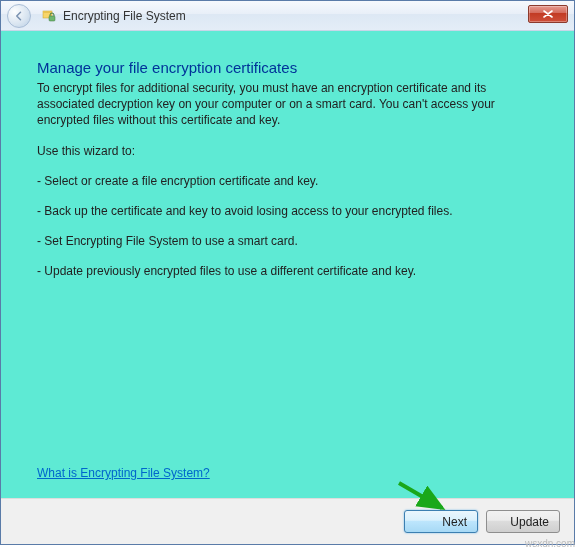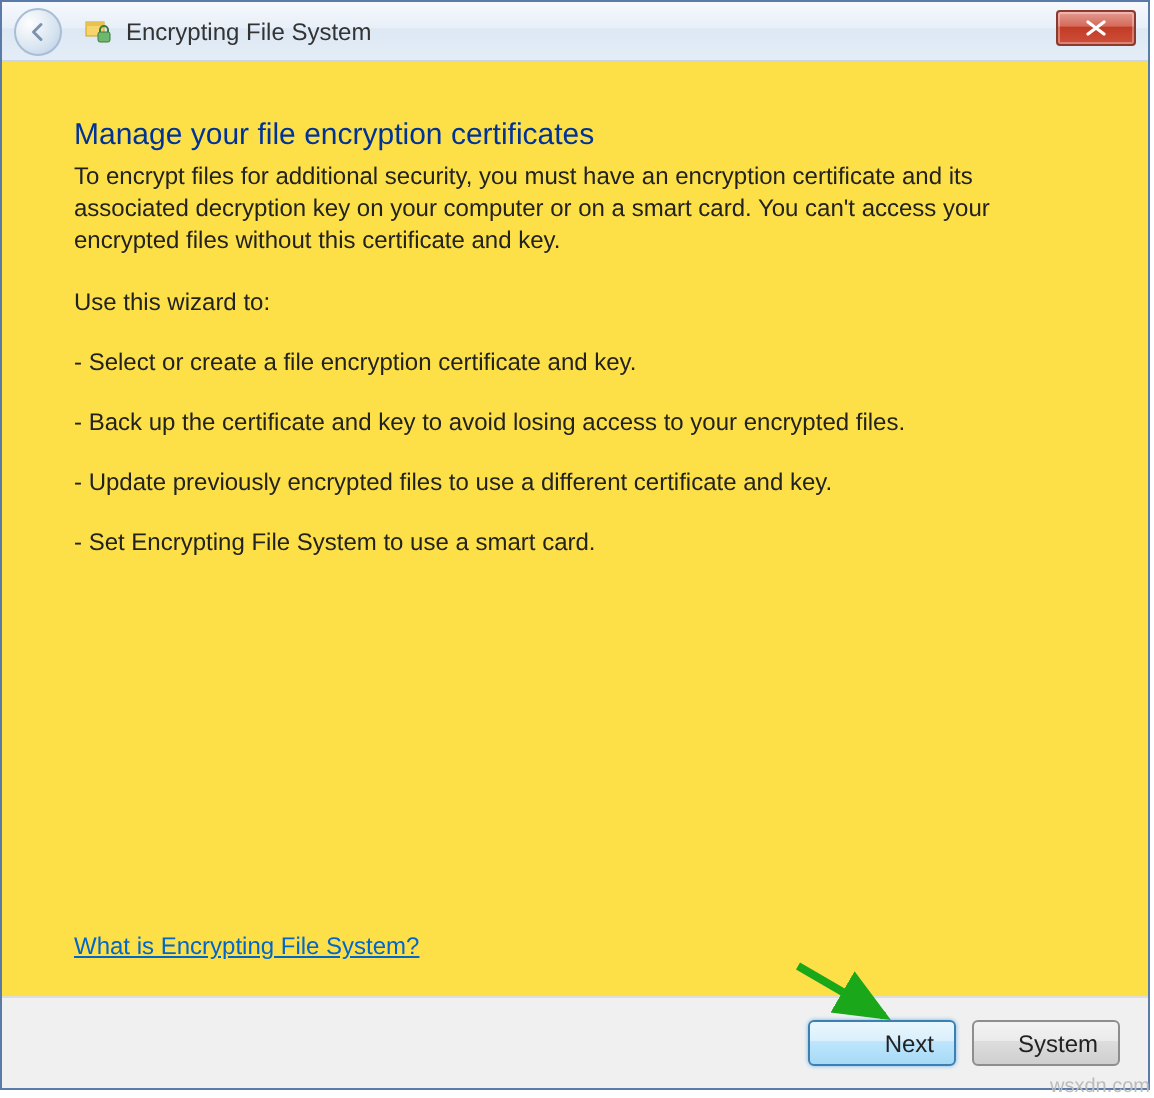--- a/index.html
+++ b/index.html
@@ -11,21 +11,21 @@
       background: #fff;
       width: 577px;
       height: 549px;
       overflow: hidden;
       position: relative;
     }
     .window {
       width: 575px;
       height: 545px;
       border: 1px solid #5a7ba8;
-      background: #fde047;
+      background: #5eead4;
       position: relative;
       display: flex;
       flex-direction: column;
     }
     .titlebar {
       height: 30px;
       background: linear-gradient(to bottom, #f6f9fd 0%, #e8eff8 45%, #dde8f4 46%, #e4edf7 100%);
       border-bottom: 1px solid #c8d6e8;
       display: flex;
       align-items: center;
@@ -178,29 +178,29 @@
       </svg>
     </div>
   </div>
 
   <div class="content-area">
     <h1 class="heading">Manage your file encryption certificates</h1>
     <p class="para">To encrypt files for additional security, you must have an encryption certificate and its associated decryption key on your computer or on a smart card. You can't access your encrypted files without this certificate and key.</p>
     <p class="para">Use this wizard to:</p>
     <p class="bullet">- Select or create a file encryption certificate and key.</p>
     <p class="bullet">- Back up the certificate and key to avoid losing access to your encrypted files.</p>
+    <p class="bullet">- Set Encrypting File System to use a smart card.</p>
     <p class="bullet">- Update previously encrypted files to use a different certificate and key.</p>
-    <p class="bullet">- Set Encrypting File System to use a smart card.</p>
 
     <a class="link-bottom">What is Encrypting File System?</a>
   </div>
 
   <div class="button-bar">
     <button class="btn btn-primary">Next</button>
-    <button class="btn btn-default">System</button>
+    <button class="btn btn-default">Update</button>
   </div>
 
   <svg class="arrow-annotation" width="60" height="40">
     <defs>
       <marker id="ahead" markerWidth="8" markerHeight="8" refX="6" refY="3" orient="auto">
         <path d="M0,0 L7,3 L0,6 Z" fill="#1aa81a"></path>
       </marker>
     </defs>
     <line x1="5" y1="5" x2="48" y2="30" stroke="#1aa81a" stroke-width="4" marker-end="url(#ahead)"></line>
   </svg>

